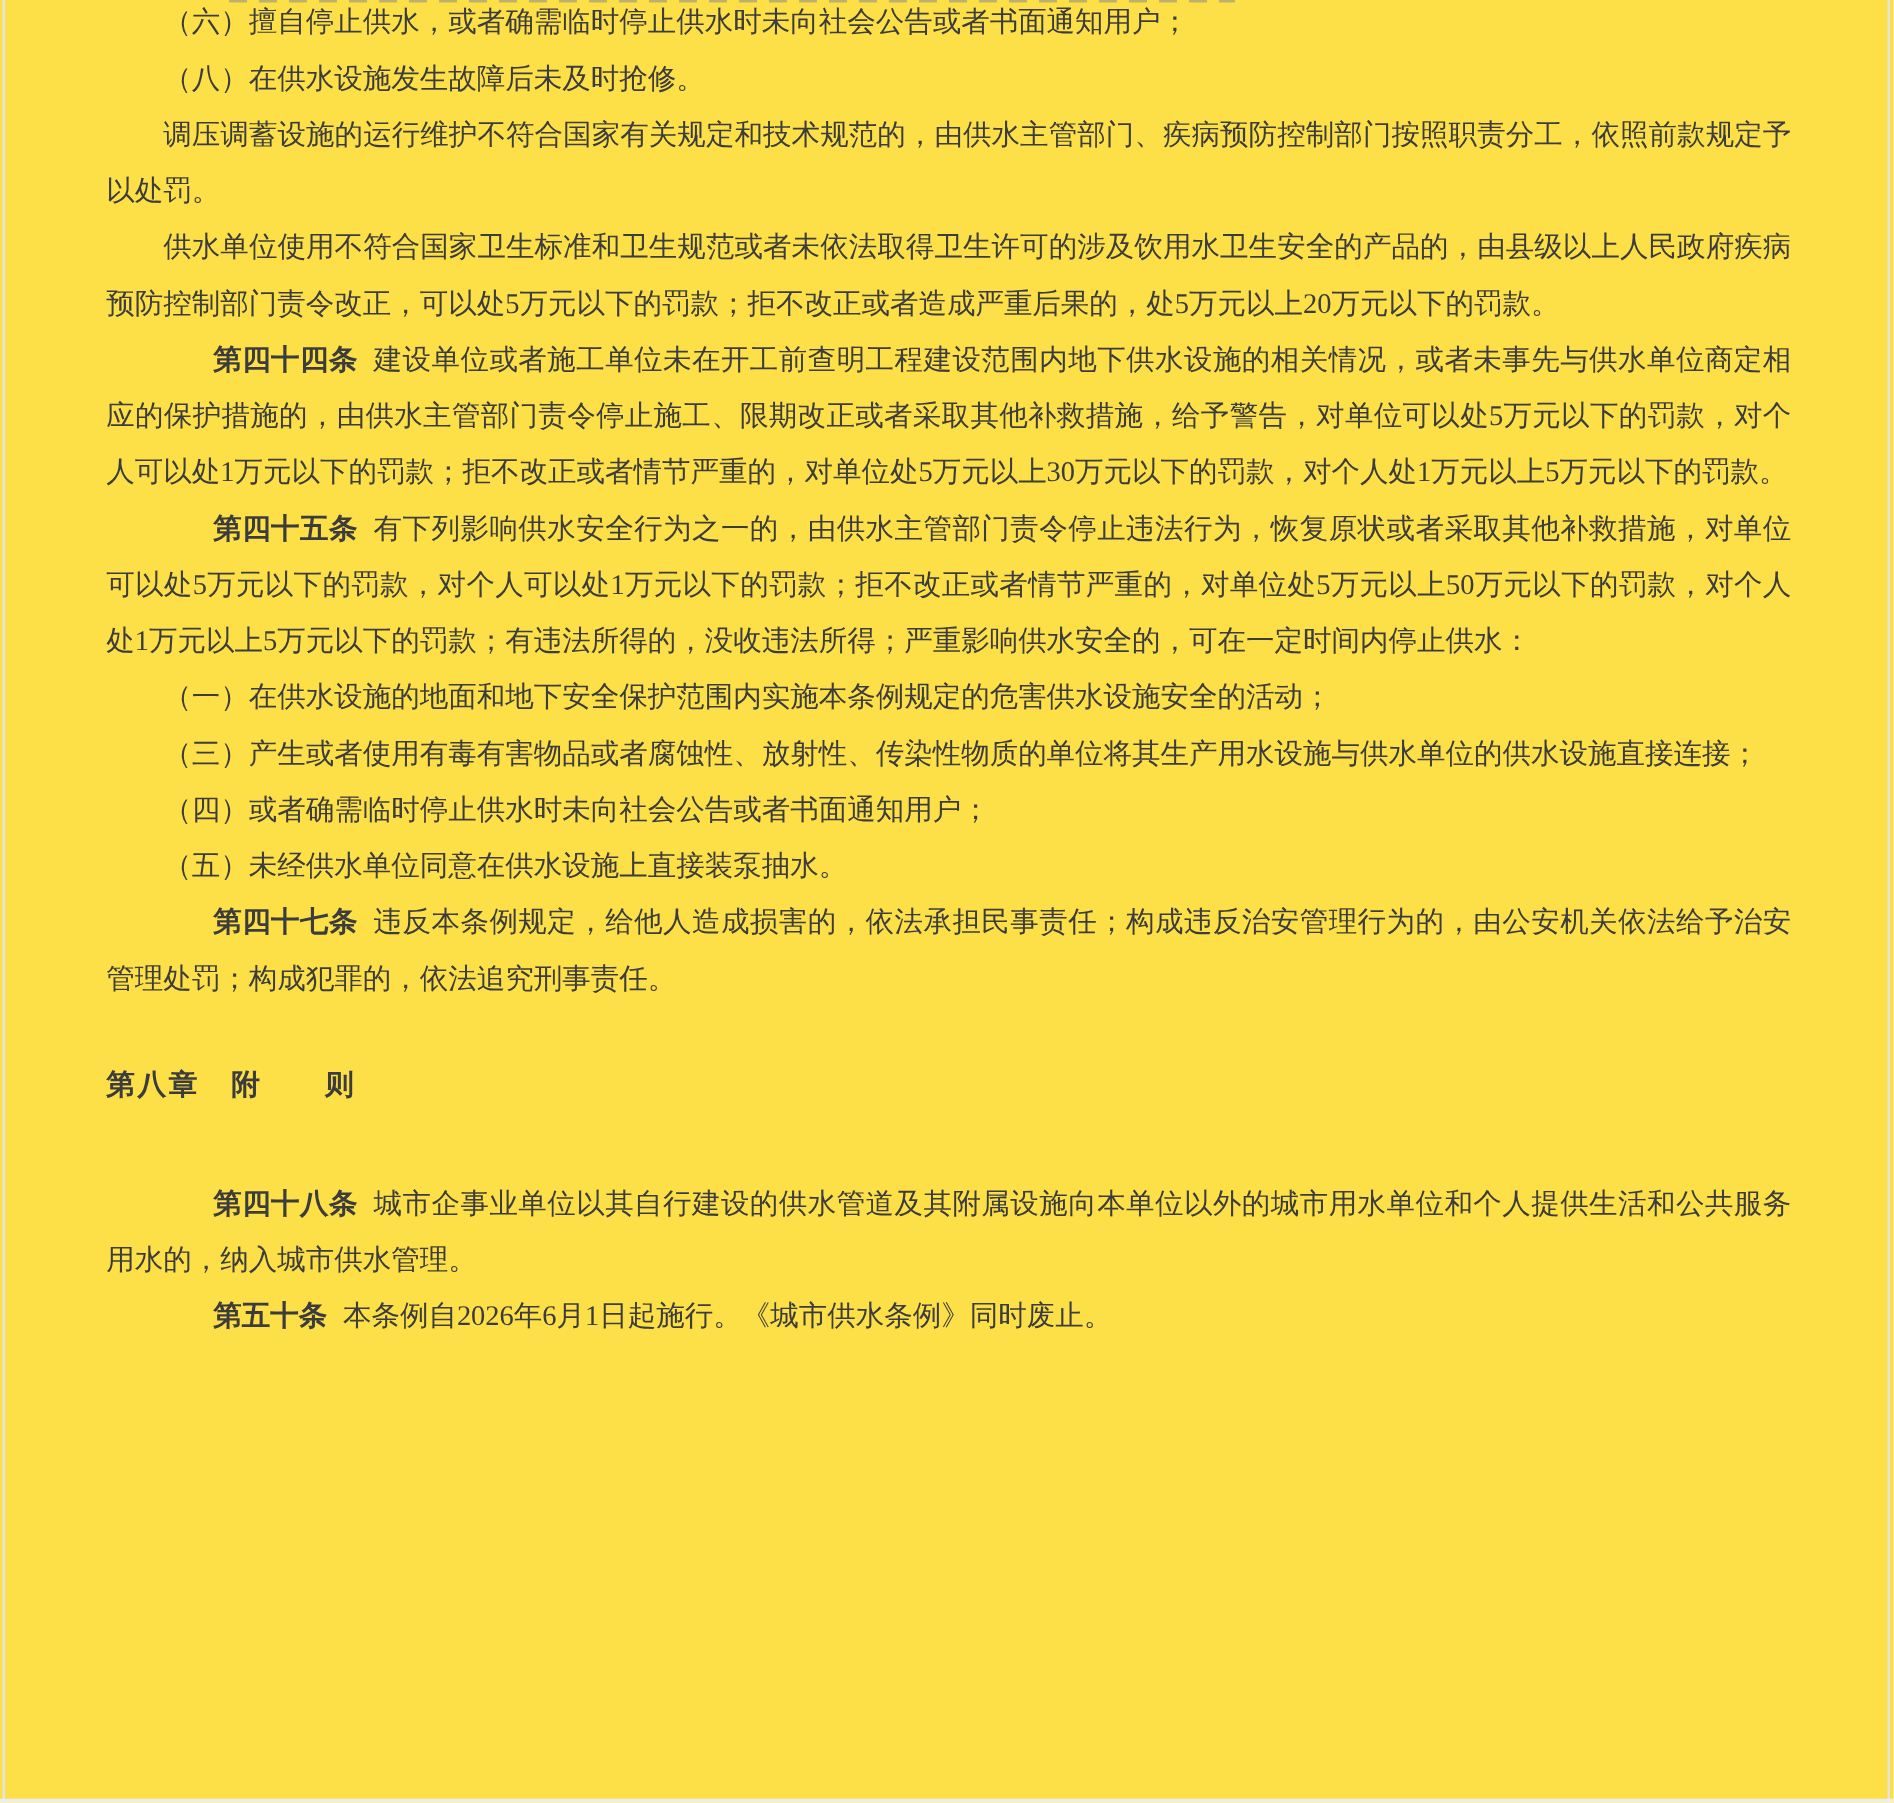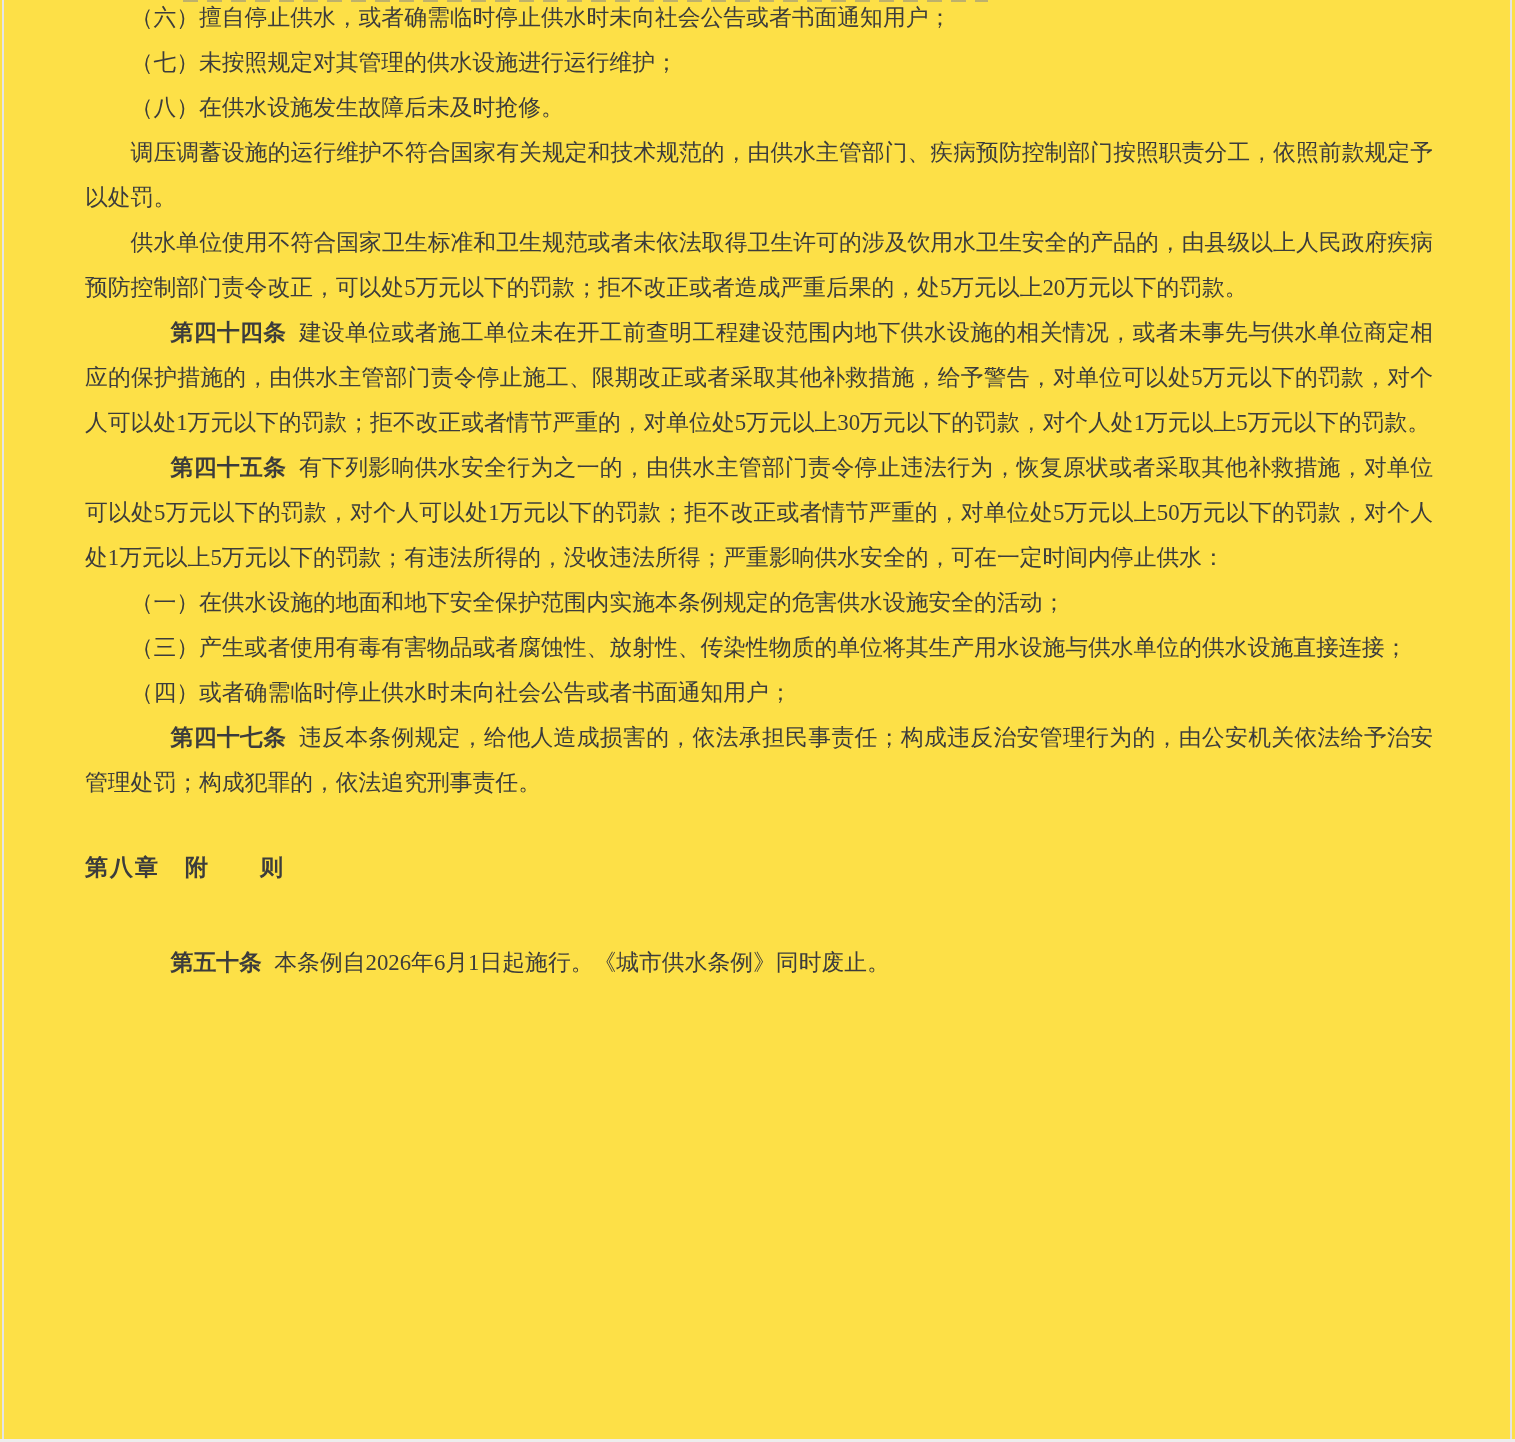--- a/index.html
+++ b/index.html
@@ -46,30 +46,31 @@
 </head>
 <body>
 
 <div class="page">
   <div class="edge edge-left"></div>
   <div class="edge edge-right"></div>
   <div class="sliver"></div>
 
   <div class="content">
     <p><b class="lead"></b><span>（六）擅自停止供水，或者确需临时停止供水时未向社会公告或者书面通知用户；</span></p>
-    <p><b class="lead"></b><span>（七）未按照规定对其管理的供水设施进行运行维护；</span></p>
     <p><b class="lead"></b><span>（八）在供水设施发生故障后未及时抢修。</span></p>
     <p><b class="lead"></b><span>调压调蓄设施的运行维护不符合国家有关规定和技术规范的，由供水主管部门、疾病预防控制部门按照职责分工，依照前款规定予以处罚。</span></p>
     <p><b class="lead"></b><span>供水单位使用不符合国家卫生标准和卫生规范或者未依法取得卫生许可的涉及饮用水卫生安全的产品的，由县级以上人民政府疾病预防控制部门责令改正，可以处5万元以下的罚款；拒不改正或者造成严重后果的，处5万元以上20万元以下的罚款。</span></p>
     <p><b class="lead">第四十四条</b><span>建设单位或者施工单位未在开工前查明工程建设范围内地下供水设施的相关情况，或者未事先与供水单位商定相应的保护措施的，由供水主管部门责令停止施工、限期改正或者采取其他补救措施，给予警告，对单位可以处5万元以下的罚款，对个人可以处1万元以下的罚款；拒不改正或者情节严重的，对单位处5万元以上30万元以下的罚款，对个人处1万元以上5万元以下的罚款。</span></p>
     <p><b class="lead">第四十五条</b><span>有下列影响供水安全行为之一的，由供水主管部门责令停止违法行为，恢复原状或者采取其他补救措施，对单位可以处5万元以下的罚款，对个人可以处1万元以下的罚款；拒不改正或者情节严重的，对单位处5万元以上50万元以下的罚款，对个人处1万元以上5万元以下的罚款；有违法所得的，没收违法所得；严重影响供水安全的，可在一定时间内停止供水：</span></p>
     <p><b class="lead"></b><span>（一）在供水设施的地面和地下安全保护范围内实施本条例规定的危害供水设施安全的活动；</span></p>
     <p><b class="lead"></b><span>（三）产生或者使用有毒有害物品或者腐蚀性、放射性、传染性物质的单位将其生产用水设施与供水单位的供水设施直接连接；</span></p>
     <p><b class="lead"></b><span>（四）或者确需临时停止供水时未向社会公告或者书面通知用户；</span></p>
+    <p><b class="lead"></b><span>（五）未经供水单位同意在供水设施上直接装泵抽水。</span></p>
     <p><b class="lead">第四十七条</b><span>违反本条例规定，给他人造成损害的，依法承担民事责任；构成违反治安管理行为的，由公安机关依法给予治安管理处罚；构成犯罪的，依法追究刑事责任。</span></p>
 
     <p class="chapter-heading">第八章　附　　则</p>
 
+    <p><b class="lead">第四十八条</b><span>城市企事业单位以其自行建设的供水管道及其附属设施向本单位以外的城市用水单位和个人提供生活和公共服务用水的，纳入城市供水管理。</span></p>
     <p><b class="lead">第五十条</b><span>本条例自2026年6月1日起施行。《城市供水条例》同时废止。</span></p>
   </div>
 
   <div class="bottom-strip"></div>
 </div>
 
 </body></html>

